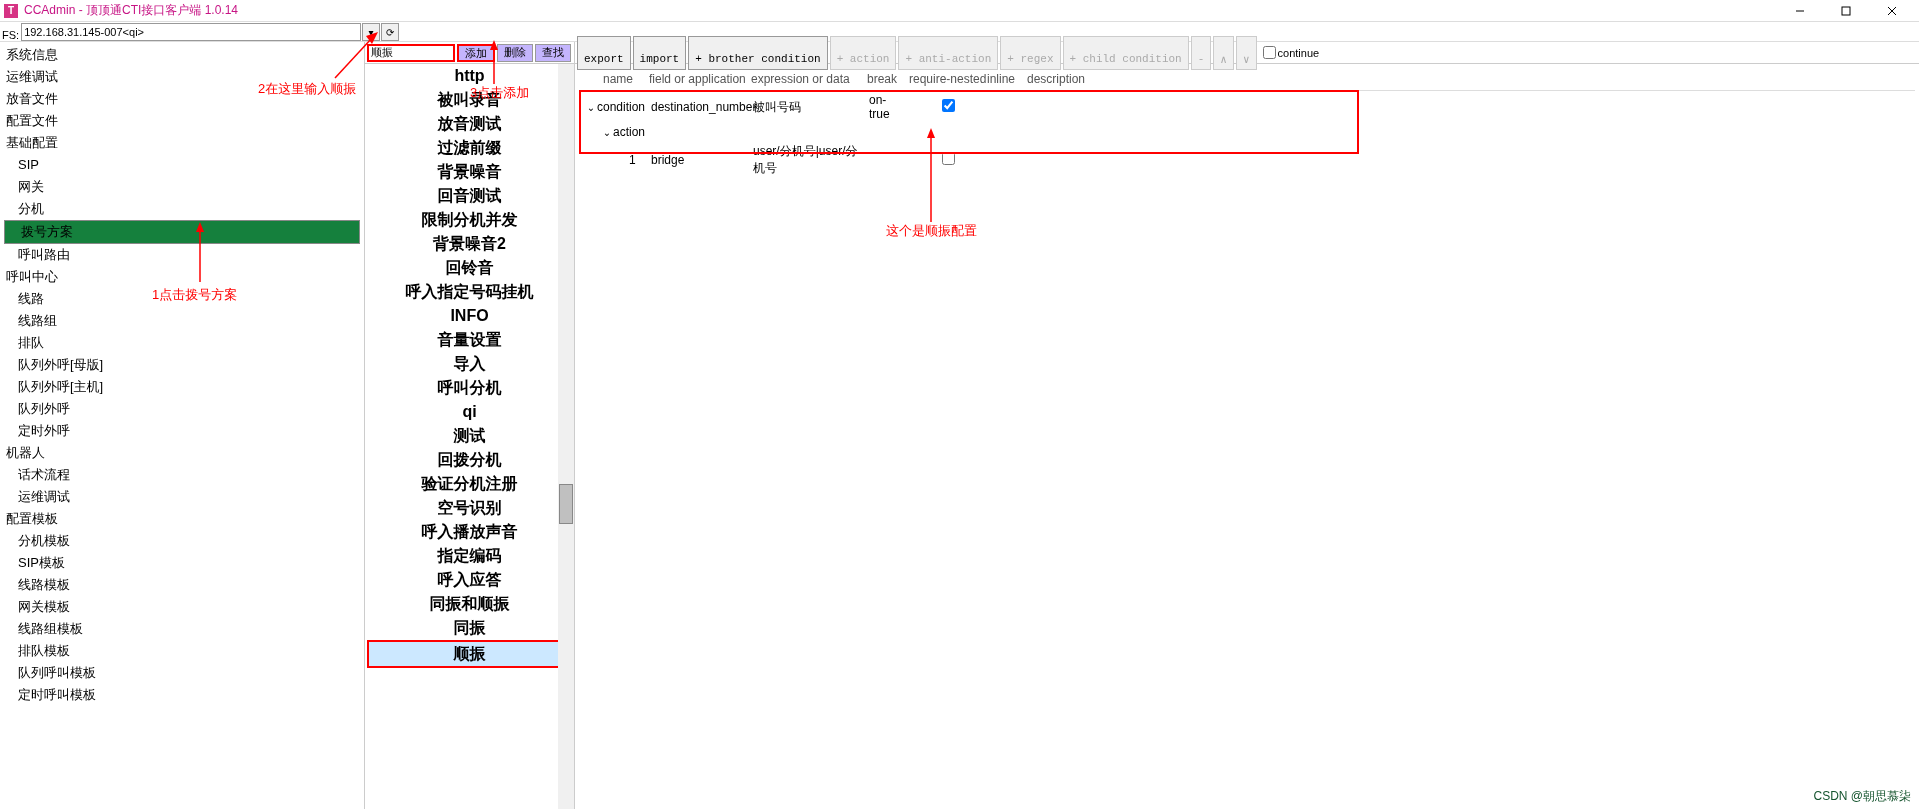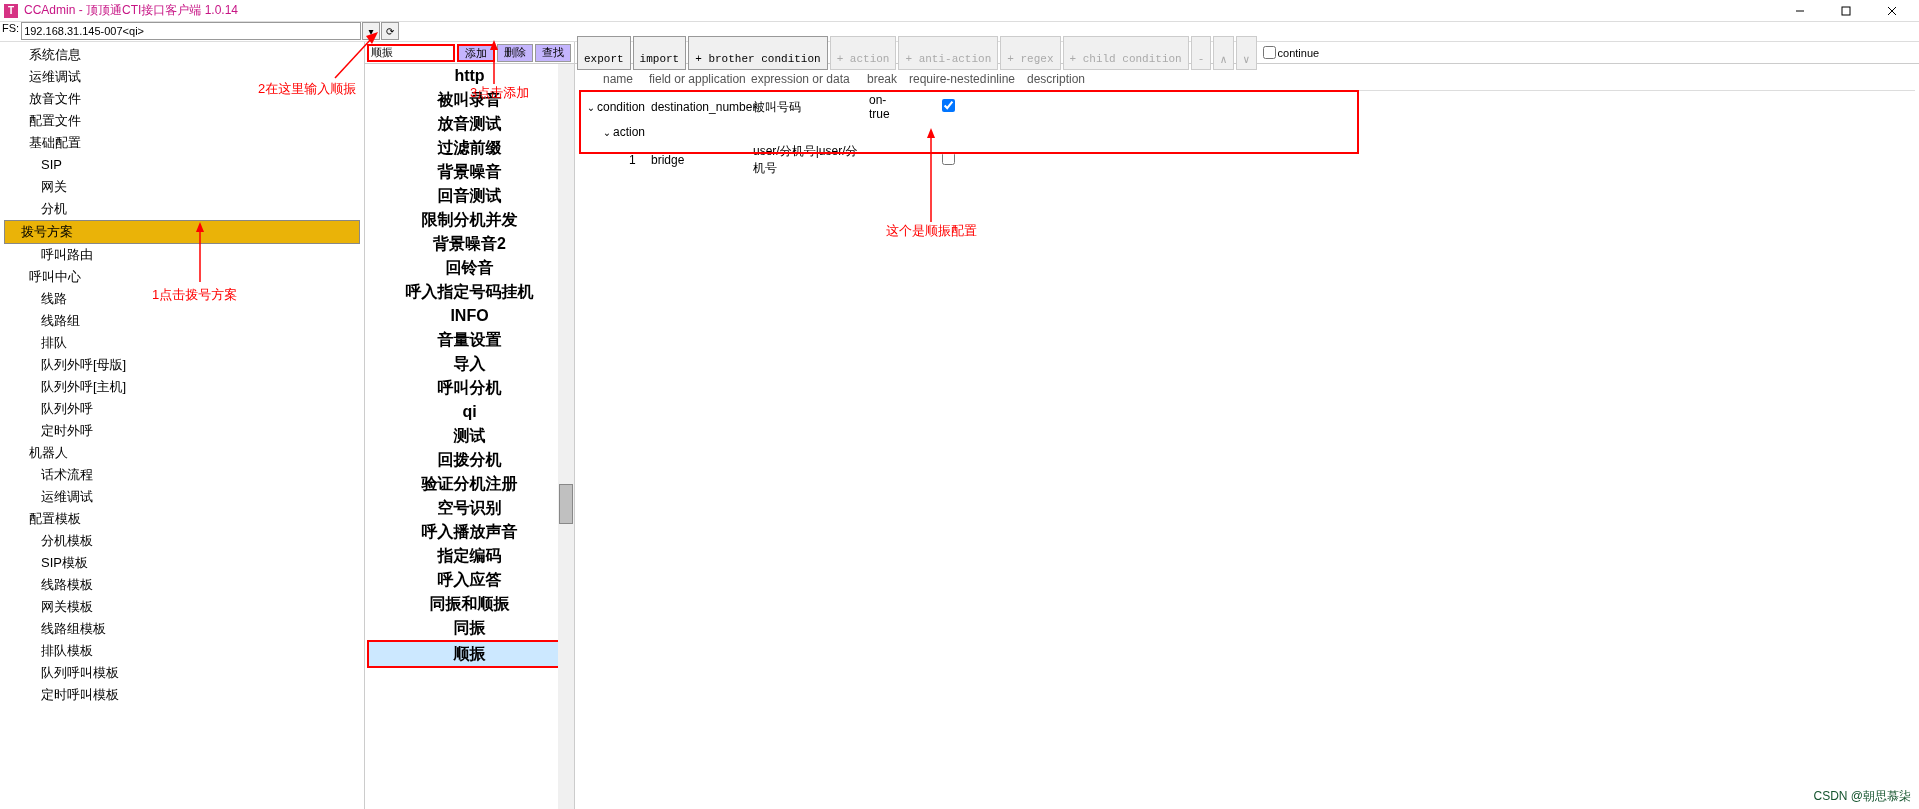--- a/index.html
+++ b/index.html
@@ -5,31 +5,31 @@
 * { margin: 0; padding: 0; box-sizing: border-box; font-family: "Microsoft YaHei", SimSun, sans-serif; font-size: 12px; }
 body { background: #fff; overflow: hidden; width: 1919px; height: 809px; position: relative; }
 
 .titlebar { height: 22px; background: #fff; display: flex; align-items: center; padding: 0 4px; border-bottom: 1px solid #ddd; }
 .titlebar-icon { width: 14px; height: 14px; background: #d63384; color: #fff; display: flex; align-items: center; justify-content: center; font-size: 10px; font-weight: bold; margin-right: 6px; }
 .titlebar-text { flex: 1; color: #c71585; font-size: 12px; }
 .win-controls { display: flex; gap: 0; }
 .win-btn { width: 46px; height: 22px; display: flex; align-items: center; justify-content: center; cursor: pointer; }
 .win-btn svg { width: 10px; height: 10px; }
 
-.fs-row { height: 20px; display: flex; align-items: flex-start; padding: 0 2px; border-bottom: 1px solid #ddd; }
+.fs-row { height: 20px; display: flex; align-items: flex-end; padding: 0 2px; border-bottom: 1px solid #ddd; }
 .fs-label { font-size: 11px; margin-right: 2px; }
 .fs-select { flex: 0 0 340px; height: 18px; border: 1px solid #999; font-size: 11px; padding: 0 2px; }
 .fs-btn { width: 18px; height: 18px; border: 1px solid #999; background: #f0f0f0; display: flex; align-items: center; justify-content: center; font-size: 10px; margin-left: 1px; }
 
 .main { display: flex; height: calc(100% - 42px); }
 
 .sidebar { width: 365px; border-right: 1px solid #ccc; overflow-y: auto; padding: 2px 0; position: relative; }
-.tree-item { padding: 2px 6px; cursor: pointer; font-size: 13px; line-height: 18px; margin-left: 23px; }
+.tree-item { padding: 2px 6px; cursor: pointer; font-size: 13px; line-height: 18px; }
 .tree-item.lvl1 { padding-left: 18px; }
-.tree-item.selected { background: #eab308; border: 1px solid #888; margin: 0 4px; padding-left: 16px; }
+.tree-item.selected { background: #15803d; border: 1px solid #888; margin: 0 4px; padding-left: 16px; }
 .red-box-tree { border: 2px solid #ff0000; margin: 0 4px; }
 
 .mid-panel { width: 210px; border-right: 1px solid #ccc; display: flex; flex-direction: column; position: relative; }
 .mid-toolbar { height: 22px; border-bottom: 1px solid #ccc; display: flex; align-items: center; padding: 0 2px; gap: 2px; }
 .mid-input { width: 88px; height: 18px; border: 2px solid #ff0000; font-size: 11px; padding: 0 2px; }
 .mid-btn { height: 18px; padding: 0 6px; border: 1px solid #999; background: #c4b5fd; font-size: 11px; cursor: pointer; }
 .mid-btn.red { border: 2px solid #ff0000; }
 .mid-list { flex: 1; overflow-y: auto; }
 .mid-item { padding: 1px 6px; font-size: 16px; font-weight: bold; cursor: pointer; line-height: 22px; text-align: center; }
 .mid-item.selected { background: #cce8ff; border: 2px solid #ff0000; margin: 0 2px; }

